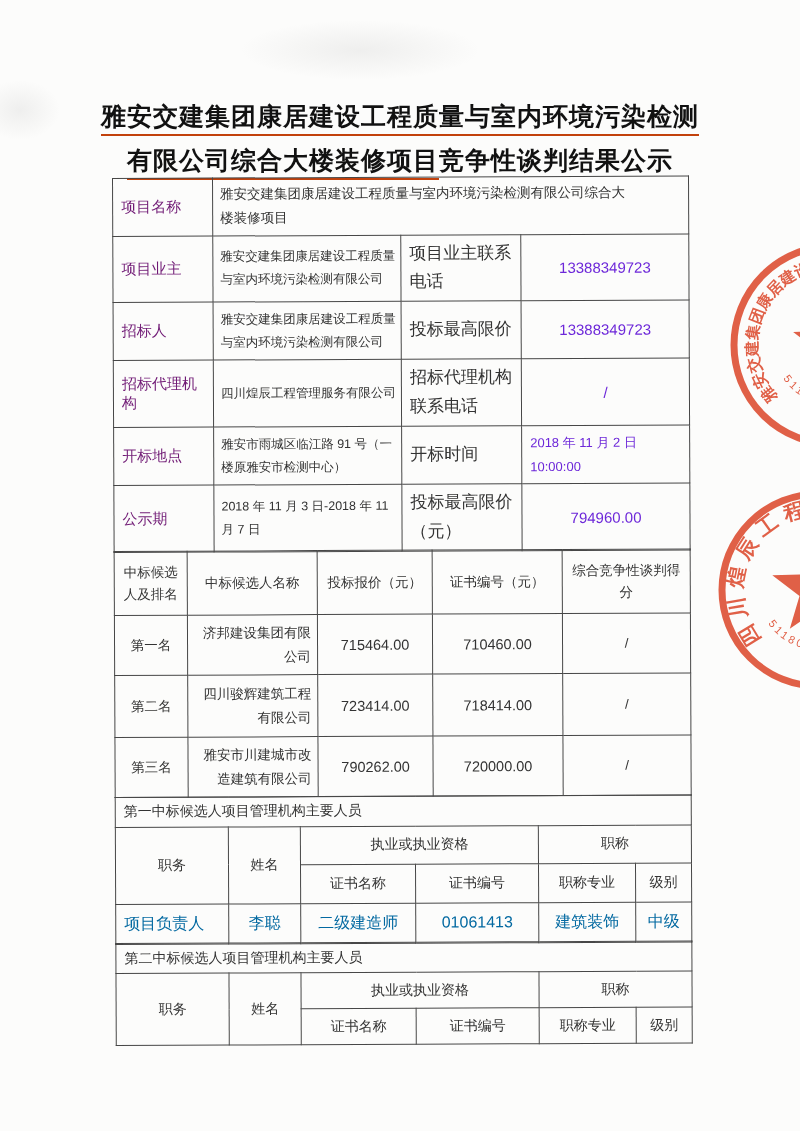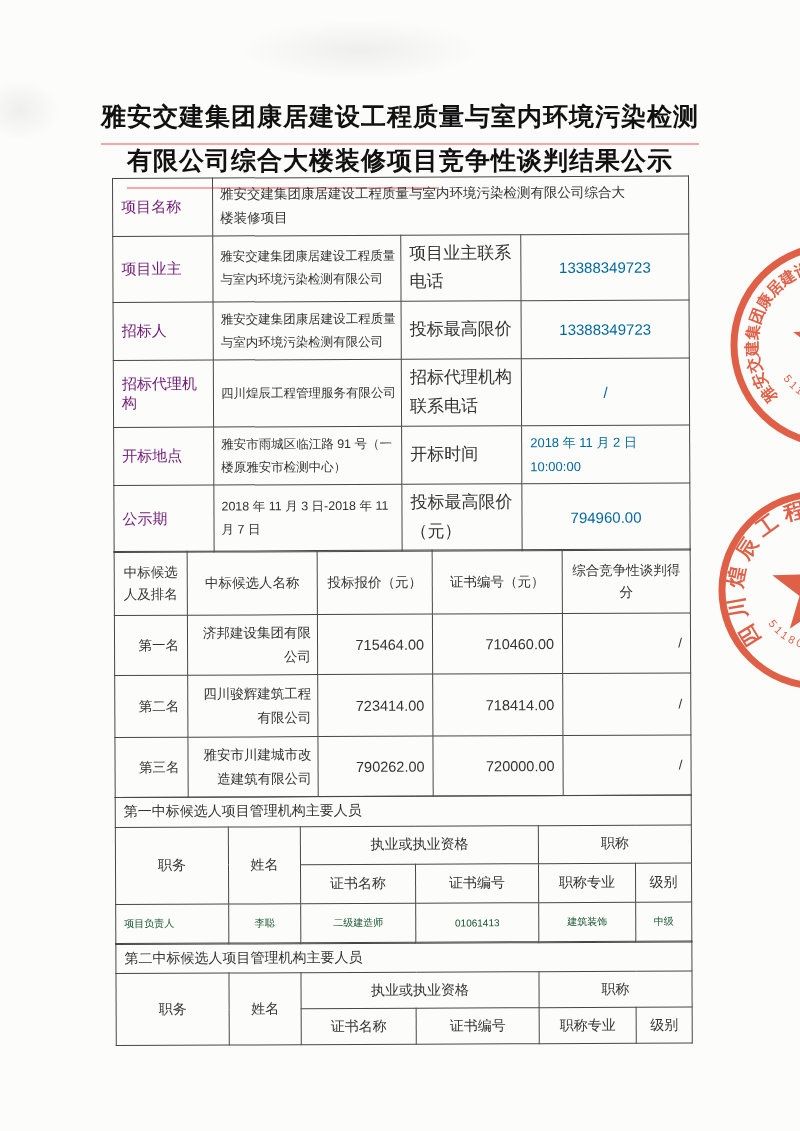--- a/index.html
+++ b/index.html
@@ -19,21 +19,21 @@
   }
   .artifact-1 { left:240px; top:20px; width:240px; height:60px; }
   .artifact-2 { left:-20px; top:80px; width:80px; height:60px; }
 
   
   .doc-title {
     position:absolute; top:94px; left:0; width:800px;
     text-align:center; font-weight:bold; color:#111;
     font-size:25px; line-height:44px; letter-spacing:1px;
   }
-  .doc-title .u { border-bottom:2px solid #fca5a5; padding-bottom:13px; }
+  .doc-title .u { border-bottom:2px solid #c2410c; padding-bottom:4px; }
 
   
   .tables {
     position:absolute; left:112px; top:178px; width:576px;
     transform:rotate(-0.25deg); transform-origin:0 0;
   }
   table { border-collapse:collapse; table-layout:fixed; width:576px; }
   table + table { margin-top:-1.5px; }
   td, th {
     border:1.5px solid #474747;
@@ -41,33 +41,33 @@
     padding:4px 8px;
     font-weight:normal;
     overflow:hidden;
   }
 
   
   .tA td.c-label  { font-size:15px; color:#701a75;margin-top:16px; }
   .tA td.c-value  { font-size:12.5px; line-height:1.85; padding:4px 5px 4px 7px; color:#333; }
   .tA td.c-value .wrap-limit { display:inline-block; max-width:412px; font-size:13.5px; line-height:1.8; }
   .tA td.c-label2 { font-size:17px; line-height:1.7; color:#333; }
-  .tA td.c-value2 { font-size:15px; text-align:center; color:#0369a1;margin-top:24px; }
+  .tA td.c-value2 { font-size:15px; text-align:center; color:#6d28d9;margin-top:24px; }
   .tA td.c-value2.left { text-align:left; font-size:13px; line-height:1.8; }
 
   
   .tB th { font-size:13.5px; line-height:1.6; text-align:center; color:#333; }
-  .tB td { font-size:13.5px; text-align:right; color:#333; }
+  .tB td { font-size:13.5px; text-align:center; color:#333; }
   .tB td.name { text-align:right; line-height:1.8; padding:4px 6px; }
   .tB td.num  { font-size:14.5px; }
 
   
   .tC td.section { font-size:14px; text-align:left; color:#333; }
   .tC th { font-size:14px; text-align:center; color:#333; }
-  .tC td { font-size:10px; text-align:center; color:#14532d; }
+  .tC td { font-size:16px; text-align:center; color:#0369a1; }
   .tC td.post { text-align:left; }
 
   
   .stamp { position:absolute; opacity:.88; pointer-events:none; }
   .stamp text { font-family:"Liberation Sans","DejaVu Sans",sans-serif; }
 </style>
 </head>
 <body>
 
 <div class="scan-artifact artifact-1"></div>

